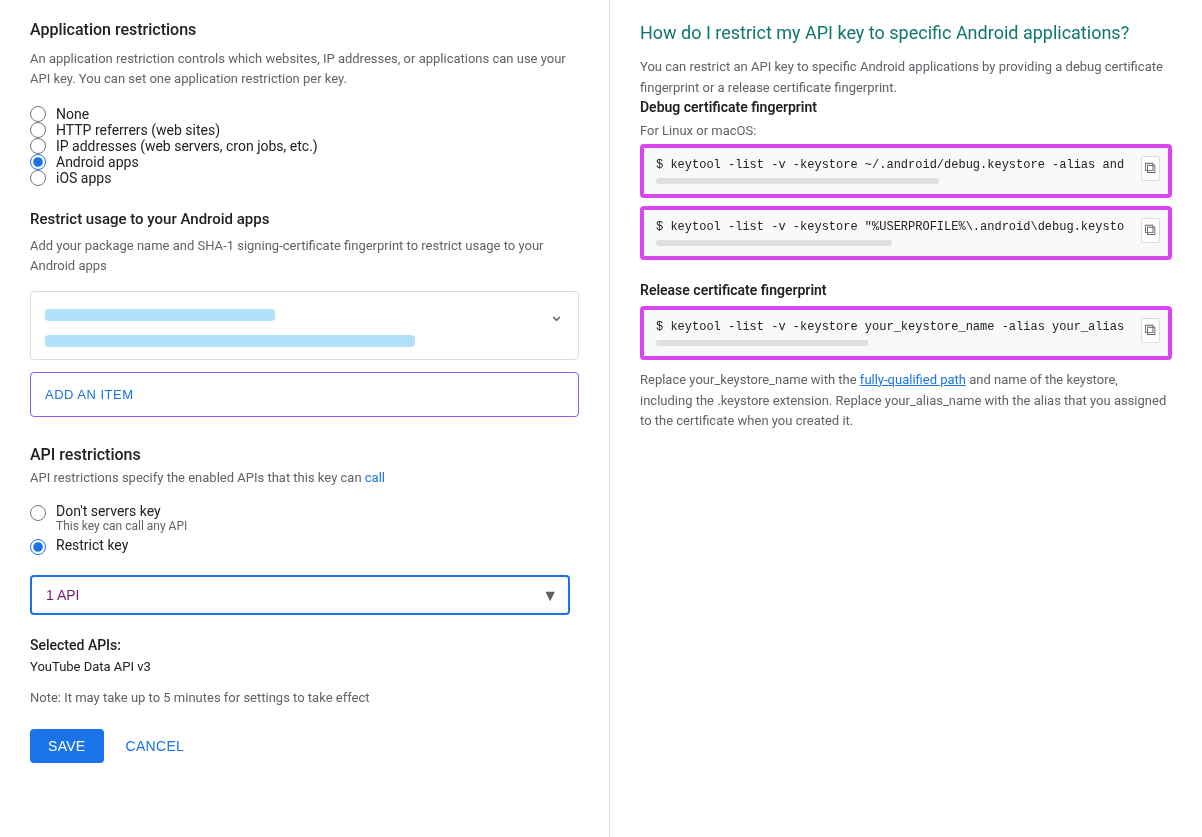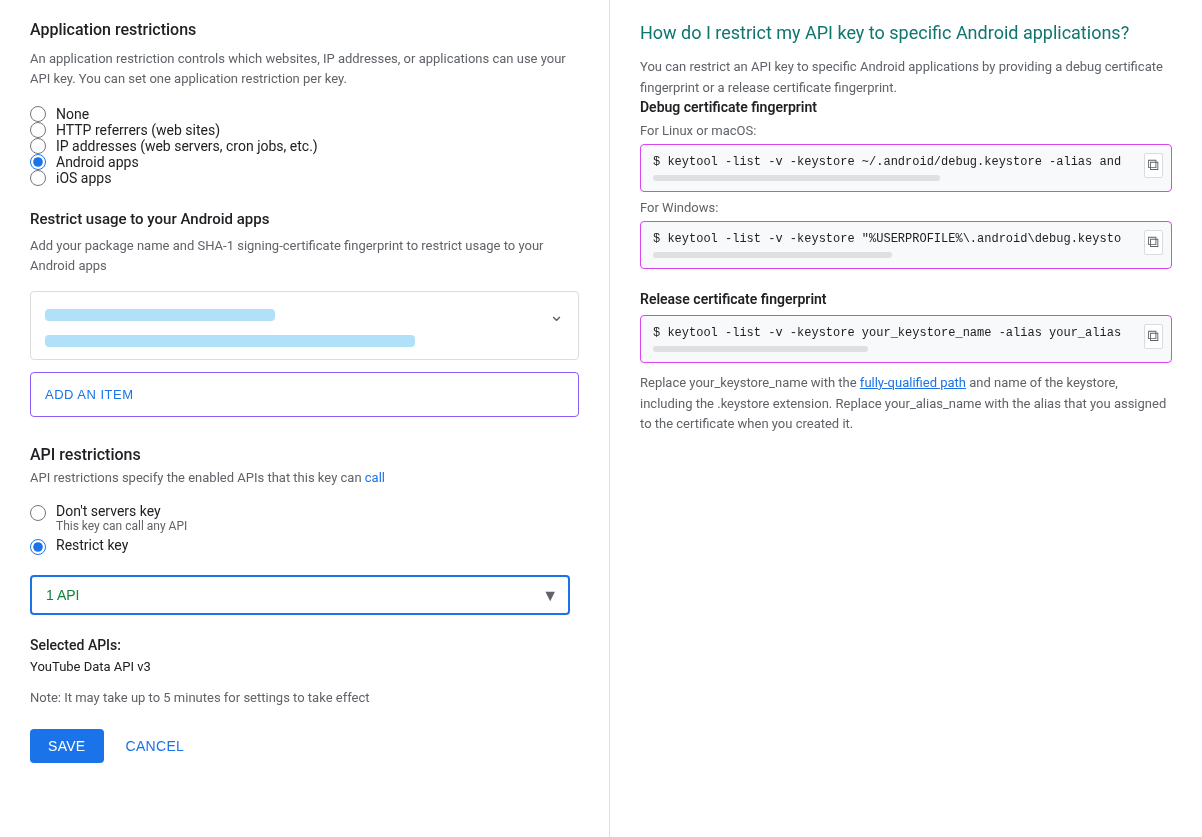--- a/index.html
+++ b/index.html
@@ -163,21 +163,21 @@
 
     .api-select-wrapper {
       position: relative;
       width: 540px;
       margin-bottom: 22px;
     }
     .api-select {
       width: 100%;
       padding: 10px 36px 10px 14px;
       font-size: 14px;
-      color: #15803d;
+      color: #701a75;
       border: 2px solid #1a73e8;
       border-radius: 4px;
       background: #fff;
       appearance: none;
       cursor: pointer;
       outline: none;
     }
     .api-select-arrow {
       position: absolute;
       right: 12px;
@@ -255,21 +255,21 @@
       color: #202124;
       margin-bottom: 8px;
     }
     .cert-os-label {
       font-size: 13px;
       color: #5f6368;
       margin-bottom: 6px;
     }
     .code-block {
       background: #f8f9fa;
-      border: 1px solid #d946ef;
+      border: 4px solid #d946ef;
       border-radius: 4px;
       padding: 10px 40px 10px 12px;
       font-family: 'Courier New', Courier, monospace;
       font-size: 12px;
       color: #202124;
       position: relative;
       overflow: hidden;
       margin-bottom: 8px;
     }
     .code-block .code-text {
@@ -403,21 +403,20 @@
     <div class="right-intro">You can restrict an API key to specific Android applications by providing a debug certificate fingerprint or a release certificate fingerprint.</div>
 
     <div class="cert-section">
       <div class="cert-title">Debug certificate fingerprint</div>
       <div class="cert-os-label">For Linux or macOS:</div>
       <div class="code-block">
         <span class="code-text">$ keytool -list -v -keystore ~/.android/debug.keystore -alias and</span>
         <div class="code-scroll-bar"></div>
         <span class="copy-icon" title="Copy">⧉</span>
       </div>
-      <div class="cert-os-label">For Windows:</div>
       <div class="code-block">
         <span class="code-text">$ keytool -list -v -keystore "%USERPROFILE%\.android\debug.keysto</span>
         <div class="code-scroll-bar" style="width:50%;"></div>
         <span class="copy-icon" title="Copy">⧉</span>
       </div>
     </div>
 
     <div class="cert-section">
       <div class="cert-title">Release certificate fingerprint</div>
       <div class="code-block">

